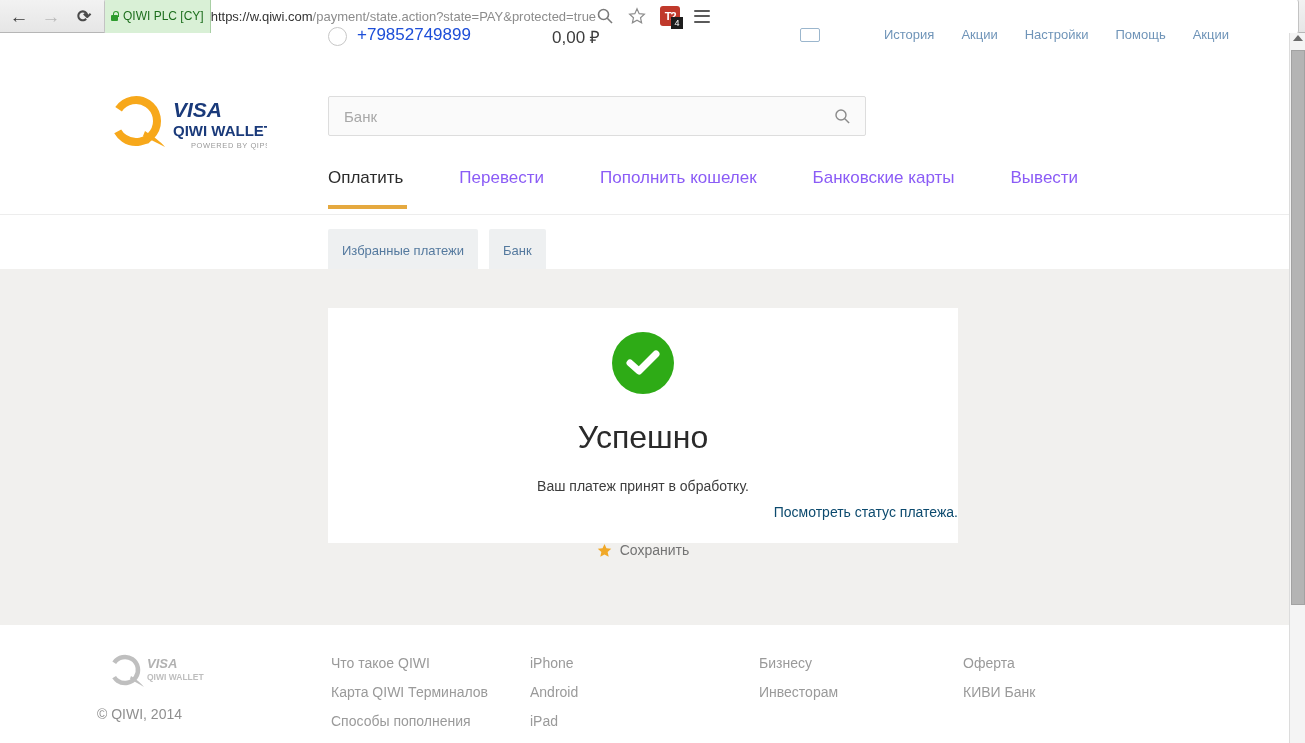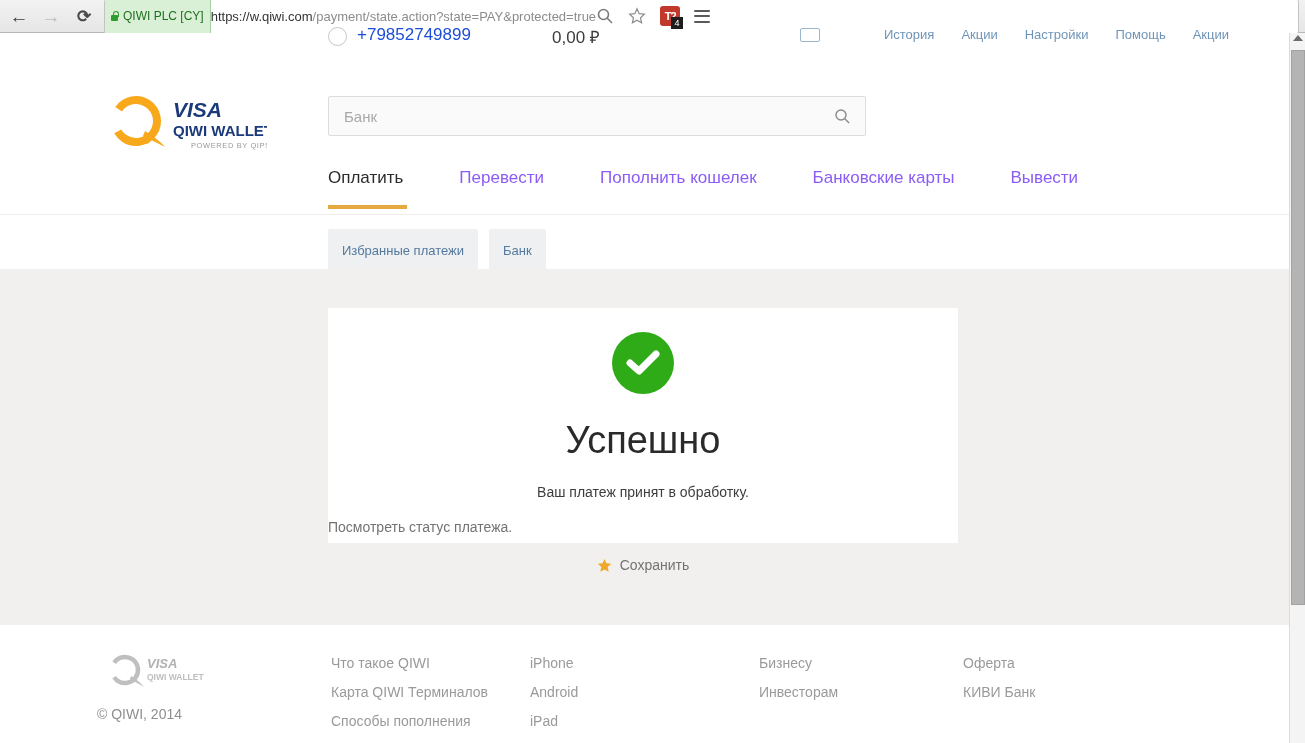--- a/index.html
+++ b/index.html
@@ -125,24 +125,24 @@
     position: absolute; left: 328px; top: 275px; width: 630px; height: 235px;
     background: #ffffff;
   }
   .check-wrap { display: flex; justify-content: center; padding-top: 24px; }
   .check-circle {
     width: 62px; height: 62px; border-radius: 50%; background: #2eab16;
     display: flex; align-items: center; justify-content: center;
   }
   .check-mark { display: block; }
   .succ-title {
-    text-align: center; font-size: 38px; color: #2a2a2a; margin-top: 25px; font-weight: normal;
+    text-align: center; font-size: 32px; color: #2a2a2a; margin-top: 25px; font-weight: normal;
   }
   .succ-sub { text-align: center; font-size: 14px; color: #3d3d3d; margin-top: 22px; }
-  .succ-link { text-align: left; font-size: 14px; color: #737373; margin-top: 19px; }
+  .succ-link { text-align: right; font-size: 14px; color: #0c4a6e; margin-top: 10px; }
   .save-row { display: flex; align-items: center; justify-content: center; gap: 8px; margin-top: 22px; }
   .save-label { font-size: 14px; color: #737373; }
 
   
   .footer { position: absolute; left: 0; top: 592px; width: 1289px; height: 151px; background: #fff; }
   .foot-logo { position: absolute; left: 107px; top: 28px; width: 100px; height: 38px; opacity: .95; }
   .foot-copy { position: absolute; left: 97px; top: 81px; font-size: 14px; color: #8f8f8f; }
   .foot-cols { position: absolute; left: 331px; top: 30px; display: flex; gap: 0; }
   .foot-col { display: flex; flex-direction: column; gap: 13px; }
   .foot-col:nth-child(1) { width: 199px; }

